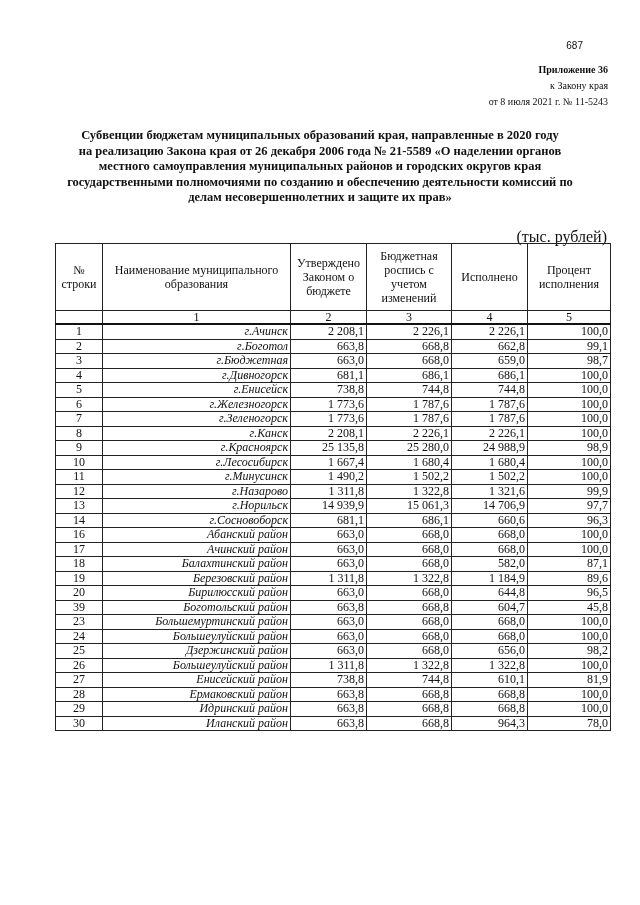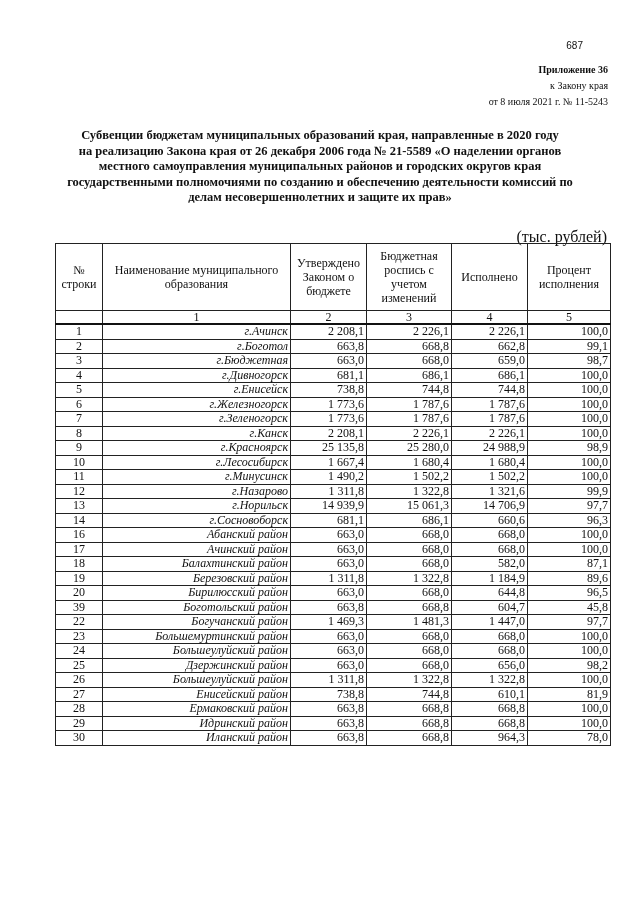--- a/index.html
+++ b/index.html
@@ -224,28 +224,20 @@
       </tr>
       <tr>
         <td class="num-col">39</td>
         <td class="name-col">Боготольский район</td>
         <td class="val">663,8</td>
         <td class="val">668,8</td>
         <td class="val">604,7</td>
         <td class="val">45,8</td>
       </tr>
       <tr>
-        <td class="num-col">22</td>
-        <td class="name-col">Богучанский район</td>
-        <td class="val">1 469,3</td>
-        <td class="val">1 481,3</td>
-        <td class="val">1 447,0</td>
-        <td class="val">97,7</td>
-      </tr>
-      <tr>
         <td class="num-col">23</td>
         <td class="name-col">Большемуртинский район</td>
         <td class="val">663,0</td>
         <td class="val">668,0</td>
         <td class="val">668,0</td>
         <td class="val">100,0</td>
       </tr>
       <tr>
         <td class="num-col">24</td>
         <td class="name-col">Большеулуйский район</td>

